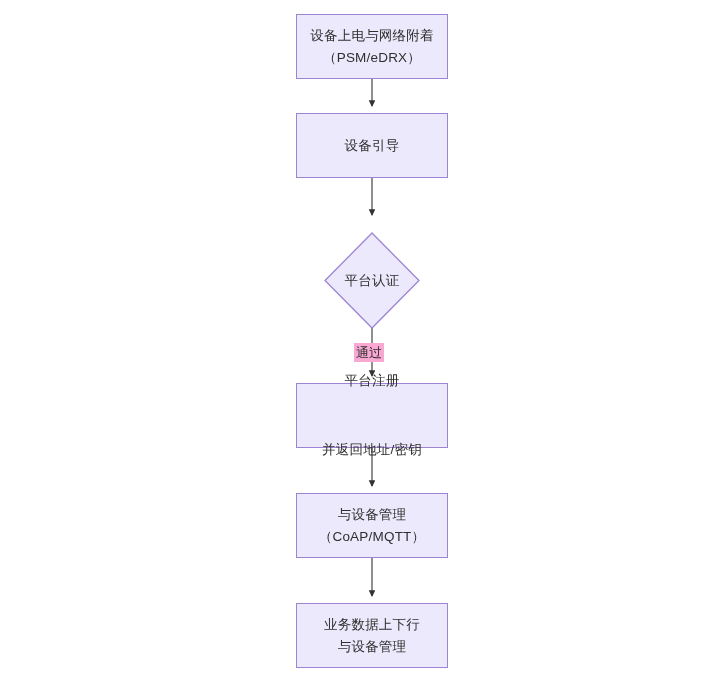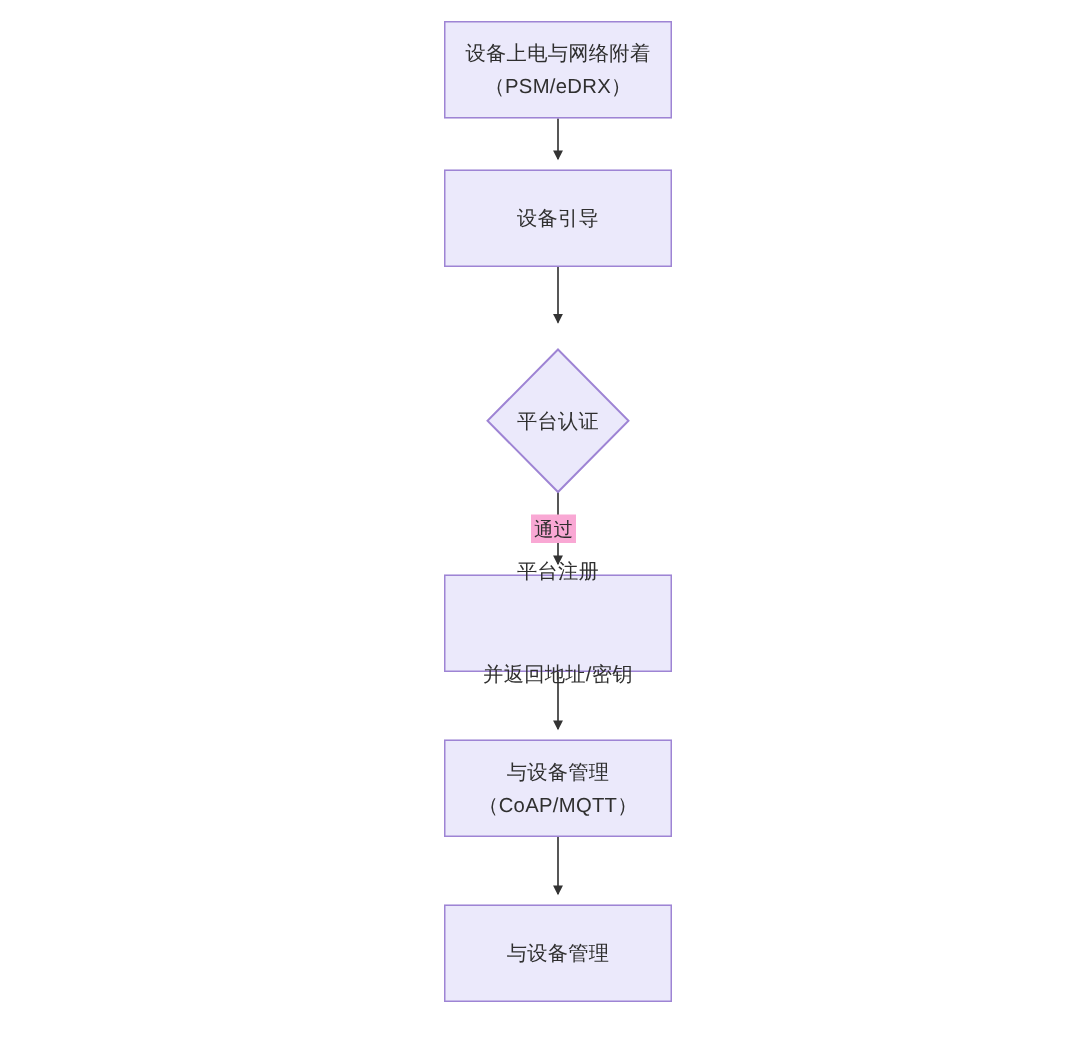--- a/index.html
+++ b/index.html
@@ -129,16 +129,17 @@
     <span class="line1">平台注册</span>
     <span class="line2">并返回地址/密钥</span>
   </div>
 
   <div class="node process" style="left:296px; top:493px; width:152px; height:65px;">
     <span class="line1">与设备管理</span>
     <span class="line2">（CoAP/MQTT）</span>
   </div>
 
   <div class="node process" style="left:296px; top:603px; width:152px; height:65px;">
+    <span class="line1">业务数据上下行</span>
     <span class="line2">与设备管理</span>
   </div>
 
 </div>
 
 </body></html>

